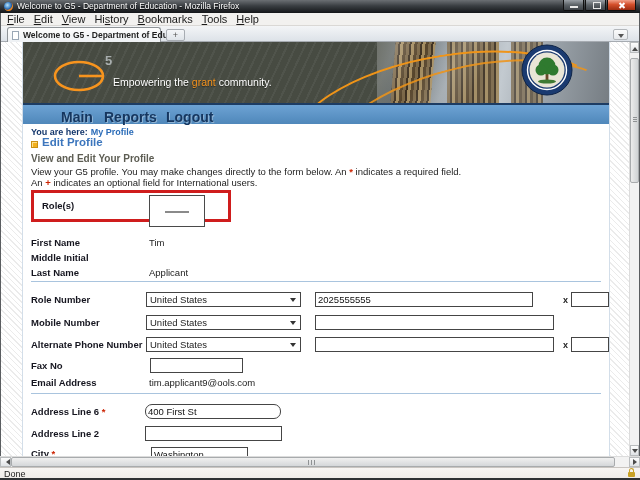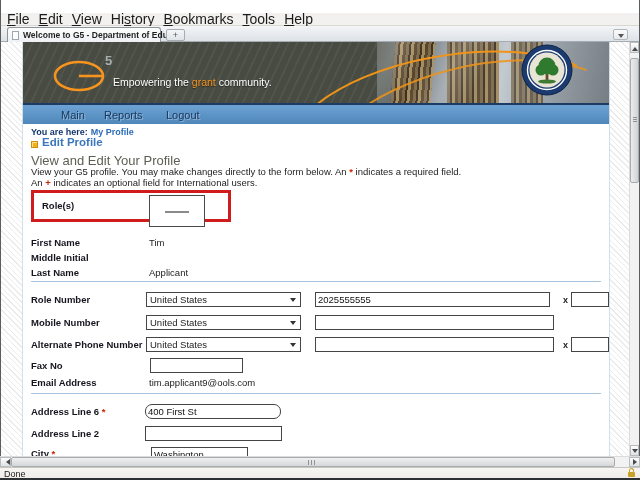--- a/index.html
+++ b/index.html
@@ -20,21 +20,21 @@
           border-radius:0 0 2px 2px; background:linear-gradient(#9aa0a6,#5b6166 50%,#3d4247); margin-left:1px; }
   .wbtn.close { width:29px; background:linear-gradient(#f2a088,#d4502c 45%,#9c2c10); }
   .g-min:after { content:""; position:absolute; left:6px; bottom:2px; width:8px; height:2px; background:#e8e8e8; }
   .g-max:after { content:""; position:absolute; left:7px; top:2px; width:6px; height:5px; border:1px solid #e8e8e8; }
   .g-x:before, .g-x:after { content:""; position:absolute; left:13px; top:2px; width:2px; height:7px; background:#fff; }
   .g-x:before { transform:rotate(45deg); } .g-x:after { transform:rotate(-45deg); }
 
   
   .menubar { position:absolute; top:13px; left:1px; width:638px; height:13px; background:#f2f1ef;
              border-bottom:1px solid #dad8d5; display:flex; align-items:center; padding-left:6px; }
-  .mitem { font-size:14px; color:#1a1a1a; margin-right:9px; white-space:nowrap; }
+  .mitem { font-size:11px; color:#1a1a1a; margin-right:9px; white-space:nowrap; }
   .mitem .u { text-decoration:underline; }
 
   
   .tabbar { position:absolute; top:26px; left:1px; width:638px; height:16px;
             background:linear-gradient(#f3f5f7,#dde2e8); border-bottom:1px solid #a6abb1; }
   .tab { position:absolute; left:6px; top:1px; width:154px; height:15px;
          background:linear-gradient(#fdfdfd,#eef1f4); border:1px solid #8f9498; border-bottom:none;
          border-radius:3px 3px 0 0; display:flex; align-items:center; padding-left:4px; }
   .tab-doc-icon { width:7px; height:9px; background:#fff; border:1px solid #9aa7b5; margin-right:4px; flex:none; }
   .tab-label { font-size:8.5px; font-weight:bold; color:#1f1f1f; white-space:nowrap; }
@@ -71,31 +71,31 @@
       background:linear-gradient(115deg, rgba(255,255,255,.22) 8%, transparent 20%, rgba(255,255,255,.18) 34%, transparent 46%); }
   .seal { position:absolute; right:36px; top:2px; }
   .logo { position:absolute; left:30px; top:9px; }
   .tagline { position:absolute; left:90px; top:34px; font-size:10.5px; color:#fff; white-space:nowrap;
              text-shadow:0 1px 1px rgba(0,0,0,.5); }
   .tagline .accent { color:#f7941e; }
 
   
   .navbar { position:absolute; top:61px; left:0; right:0; height:21px;
             background:linear-gradient(#6da3d4,#4f87ba); border-top:2px solid #1d3c63; }
-  .nav-item { position:absolute; top:4px; font-size:11px; font-weight:normal; color:#15365f;
+  .nav-item { position:absolute; top:4px; font-size:14px; font-weight:bold; color:#15365f;
               text-shadow:1px 1px 0 rgba(255,255,255,.35); }
 
   
   .breadcrumb { position:absolute; top:85px; left:8px; font-size:9px; font-weight:bold; color:#13366b; white-space:nowrap; }
   .bc-link { color:#2b6cb8; margin-left:3px; }
   .pt-row { position:absolute; top:94px; left:8px; display:flex; align-items:flex-end; }
   .pt-bullet { width:7px; height:7px; background:#f2b01e; border:1px solid #c98f12;
                box-shadow:inset 1px 1px 0 #ffe08a; margin-right:4px; flex:none; }
   .page-title { font-size:11.5px; font-weight:bold; color:#3c76bd; white-space:nowrap; }
-  .section-title { position:absolute; top:111px; left:8px; font-size:13px; font-weight:normal; color:#5d5d53; }
+  .section-title { position:absolute; top:111px; left:8px; font-size:10px; font-weight:bold; color:#5d5d53; }
   .intro { position:absolute; left:8px; font-size:9.5px; color:#1c1c1c; white-space:nowrap;text-align:center; }
   .req { color:#cc2200; font-weight:bold; }
 
   .role-box { position:absolute; top:148px; left:8px; width:200px; height:32px; border:3px solid #cf1d1d; }
   .role-label { position:absolute; left:8px; top:7px; font-size:9.5px; font-weight:bold; color:#15151f; }
   .role-btn { position:absolute; left:115px; top:2px; width:56px; height:21px; background:#fff;
               border:1px solid #4a4a4a; padding:15px; }
   .role-btn-inner { width:100%; height:100%; border:1px solid #8a8a8a; font-size:9px; text-align:center;
                     line-height:15px; color:#222; white-space:nowrap; overflow:hidden; }
 
@@ -144,20 +144,29 @@
   .lock-icon { position:absolute; right:5px; top:4px; width:7px; height:5px; background:#c9a227; border-radius:1px; }
   .lock-icon:before { content:""; position:absolute; left:1px; top:-4px; width:3px; height:3px;
                border:1px solid #c9a227; border-bottom:none; border-radius:3px 3px 0 0; }
   .bottom-edge { position:absolute; top:478px; left:0; width:640px; height:2px; background:#2e3134; }
 </style>
 </head>
 <body>
 
 <div class="window">
 
+  <div class="titlebar">
+    <span class="fx-icon"></span>
+    <span class="tb-title">Welcome to G5 - Department of Education - Mozilla Firefox</span>
+    <span class="winbtns">
+      <span class="wbtn g-min"></span>
+      <span class="wbtn g-max"></span>
+      <span class="wbtn close g-x"></span>
+    </span>
+  </div>
 
   <div class="menubar">
     <span class="mitem"><span></span><span class="u">F</span><span>ile</span></span>
     <span class="mitem"><span></span><span class="u">E</span><span>dit</span></span>
     <span class="mitem"><span></span><span class="u">V</span><span>iew</span></span>
     <span class="mitem"><span>Hi</span><span class="u">s</span><span>tory</span></span>
     <span class="mitem"><span></span><span class="u">B</span><span>ookmarks</span></span>
     <span class="mitem"><span></span><span class="u">T</span><span>ools</span></span>
     <span class="mitem"><span></span><span class="u">H</span><span>elp</span></span>
   </div>
@@ -239,21 +248,21 @@
       </div>
 
       <div class="divider" style="top:239px"></div>
 
       <div class="frow" style="top:250px">
         <span class="flabel">Role Number</span>
         <div class="wsel">
           <span class="wsel-t">United States</span>
           <i class="wsel-a"></i>
         </div>
-        <input class="tin" style="left: 284px; width: 235px;" value="2025555555">
+        <input class="tin" style="left: 284px; width: 218px;" value="2025555555">
         <span class="ext-x">x</span>
         <input class="tin" style="left: 540px; width: 38px;" value="">
       </div>
       <div class="frow" style="top:273px">
         <span class="flabel">Mobile Number</span>
         <div class="wsel">
           <span class="wsel-t">United States</span>
           <i class="wsel-a"></i>
         </div>
         <input class="tin" style="left: 284px; width: 239px;" value="">

